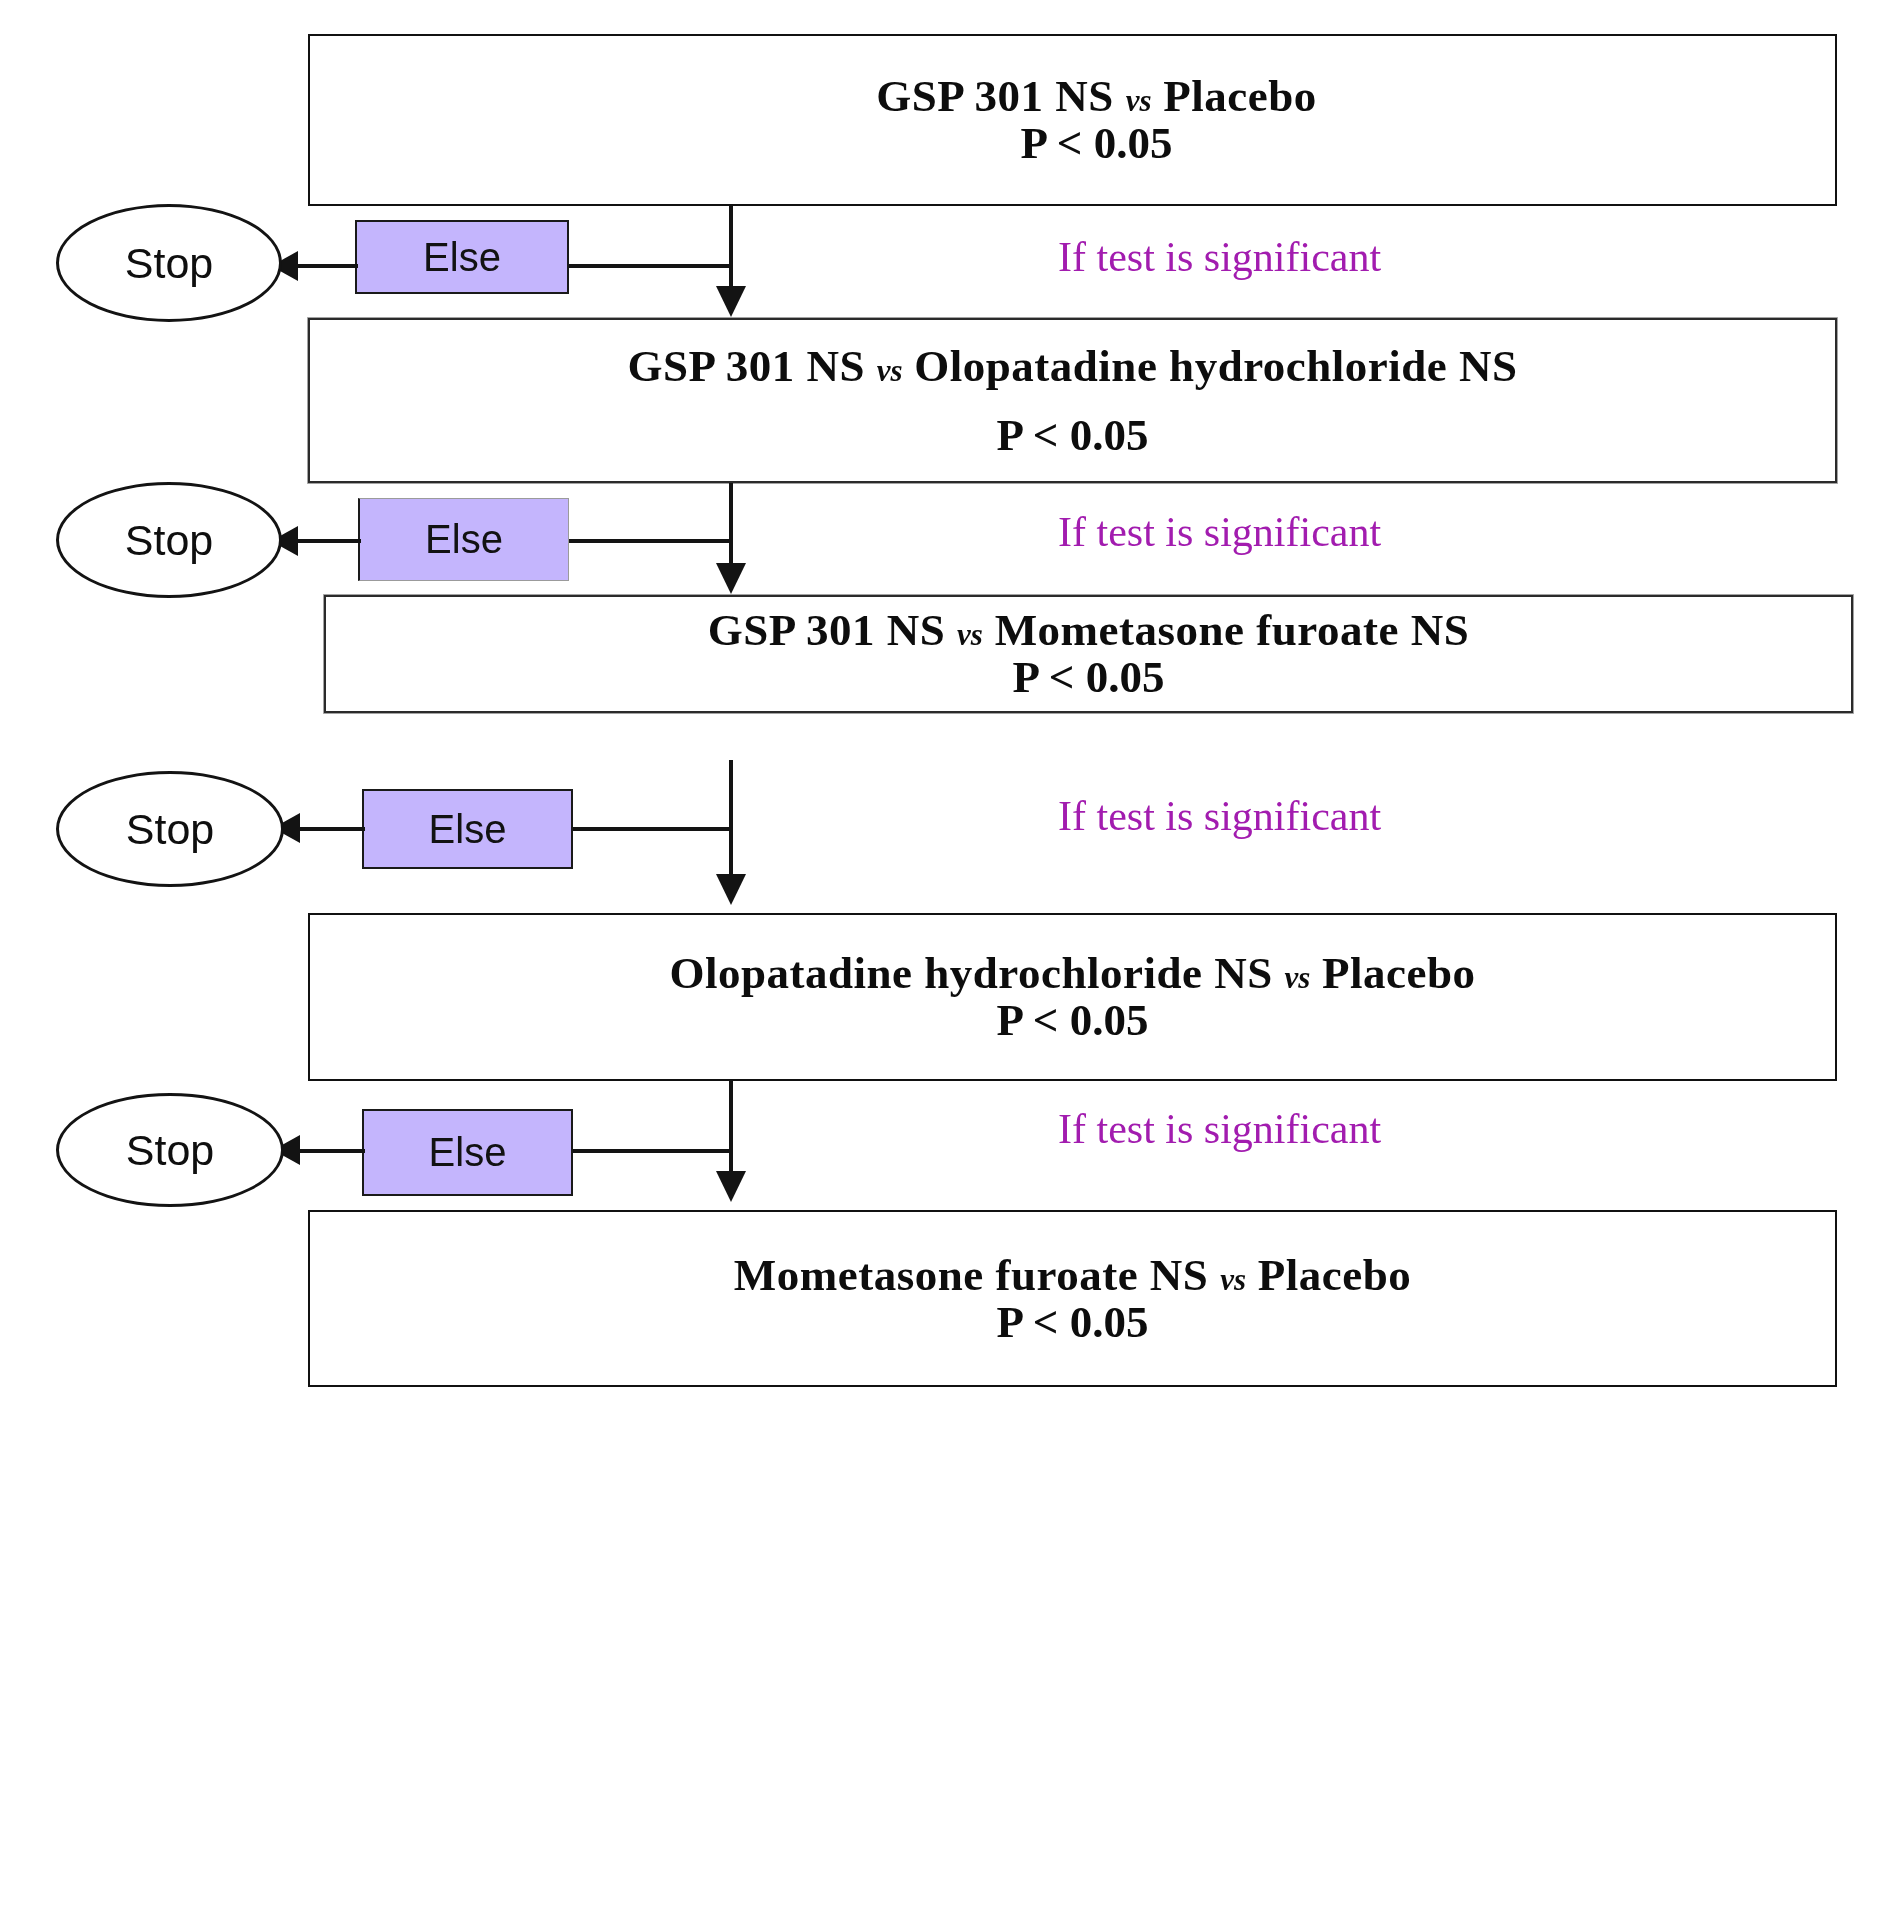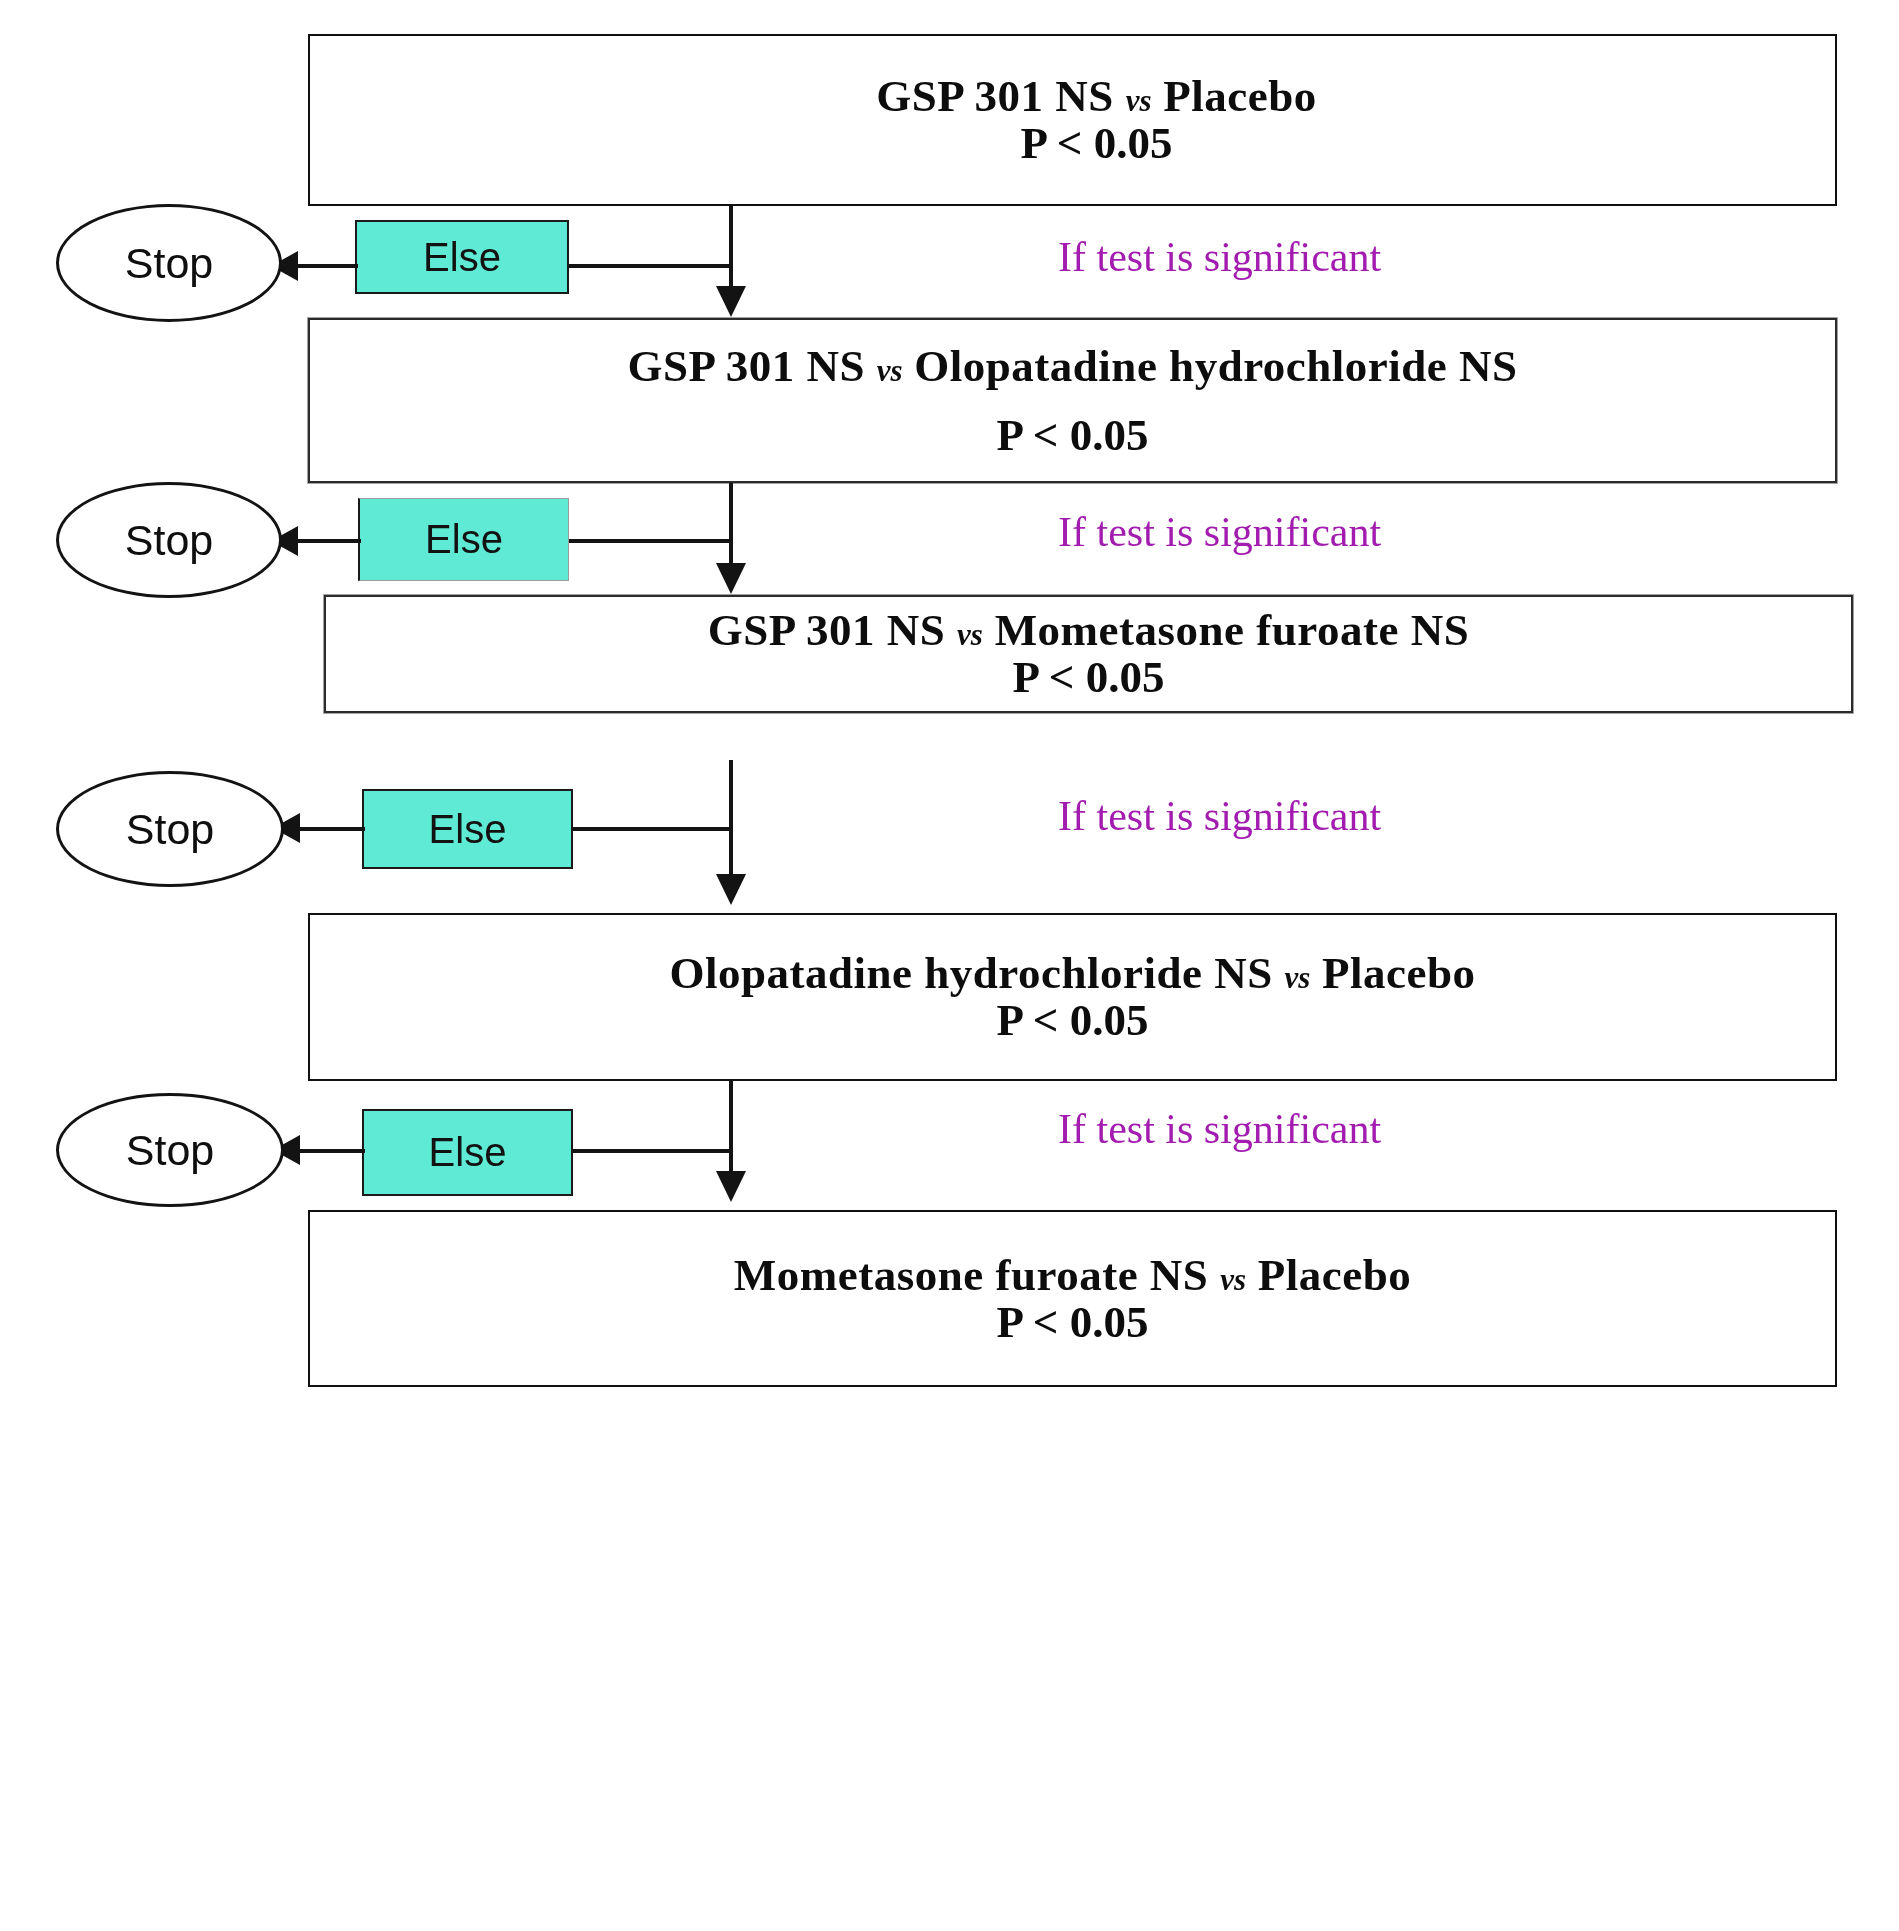--- a/index.html
+++ b/index.html
@@ -72,21 +72,21 @@
     font-size: 43px;
     color: #0f0f0f;
     font-family: "Liberation Sans", "DejaVu Sans", sans-serif;
     letter-spacing: 0px;
   }
 
   
   .else-box {
     position: absolute;
     box-sizing: border-box;
-    background: #5eead4;
+    background: #c4b5fd;
     border: 2.7px solid #1a1a1a;
     display: flex;
     align-items: center;
     justify-content: center;
   }
   .else-box.faint {
     border: 1.8px solid #9b9b9b;
     border-left: 2.7px solid #1a1a1a;
   }
   .else-label {

